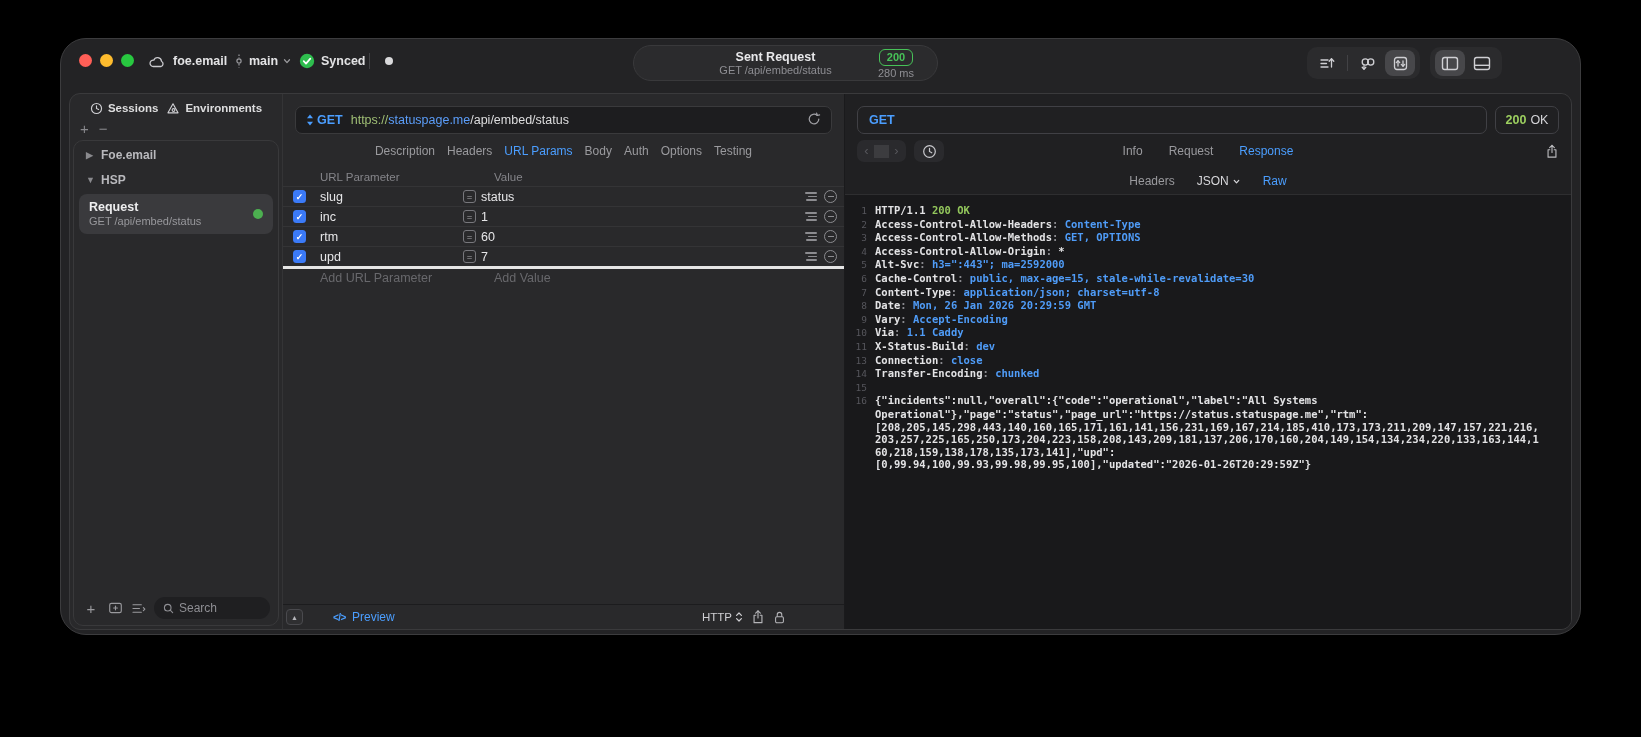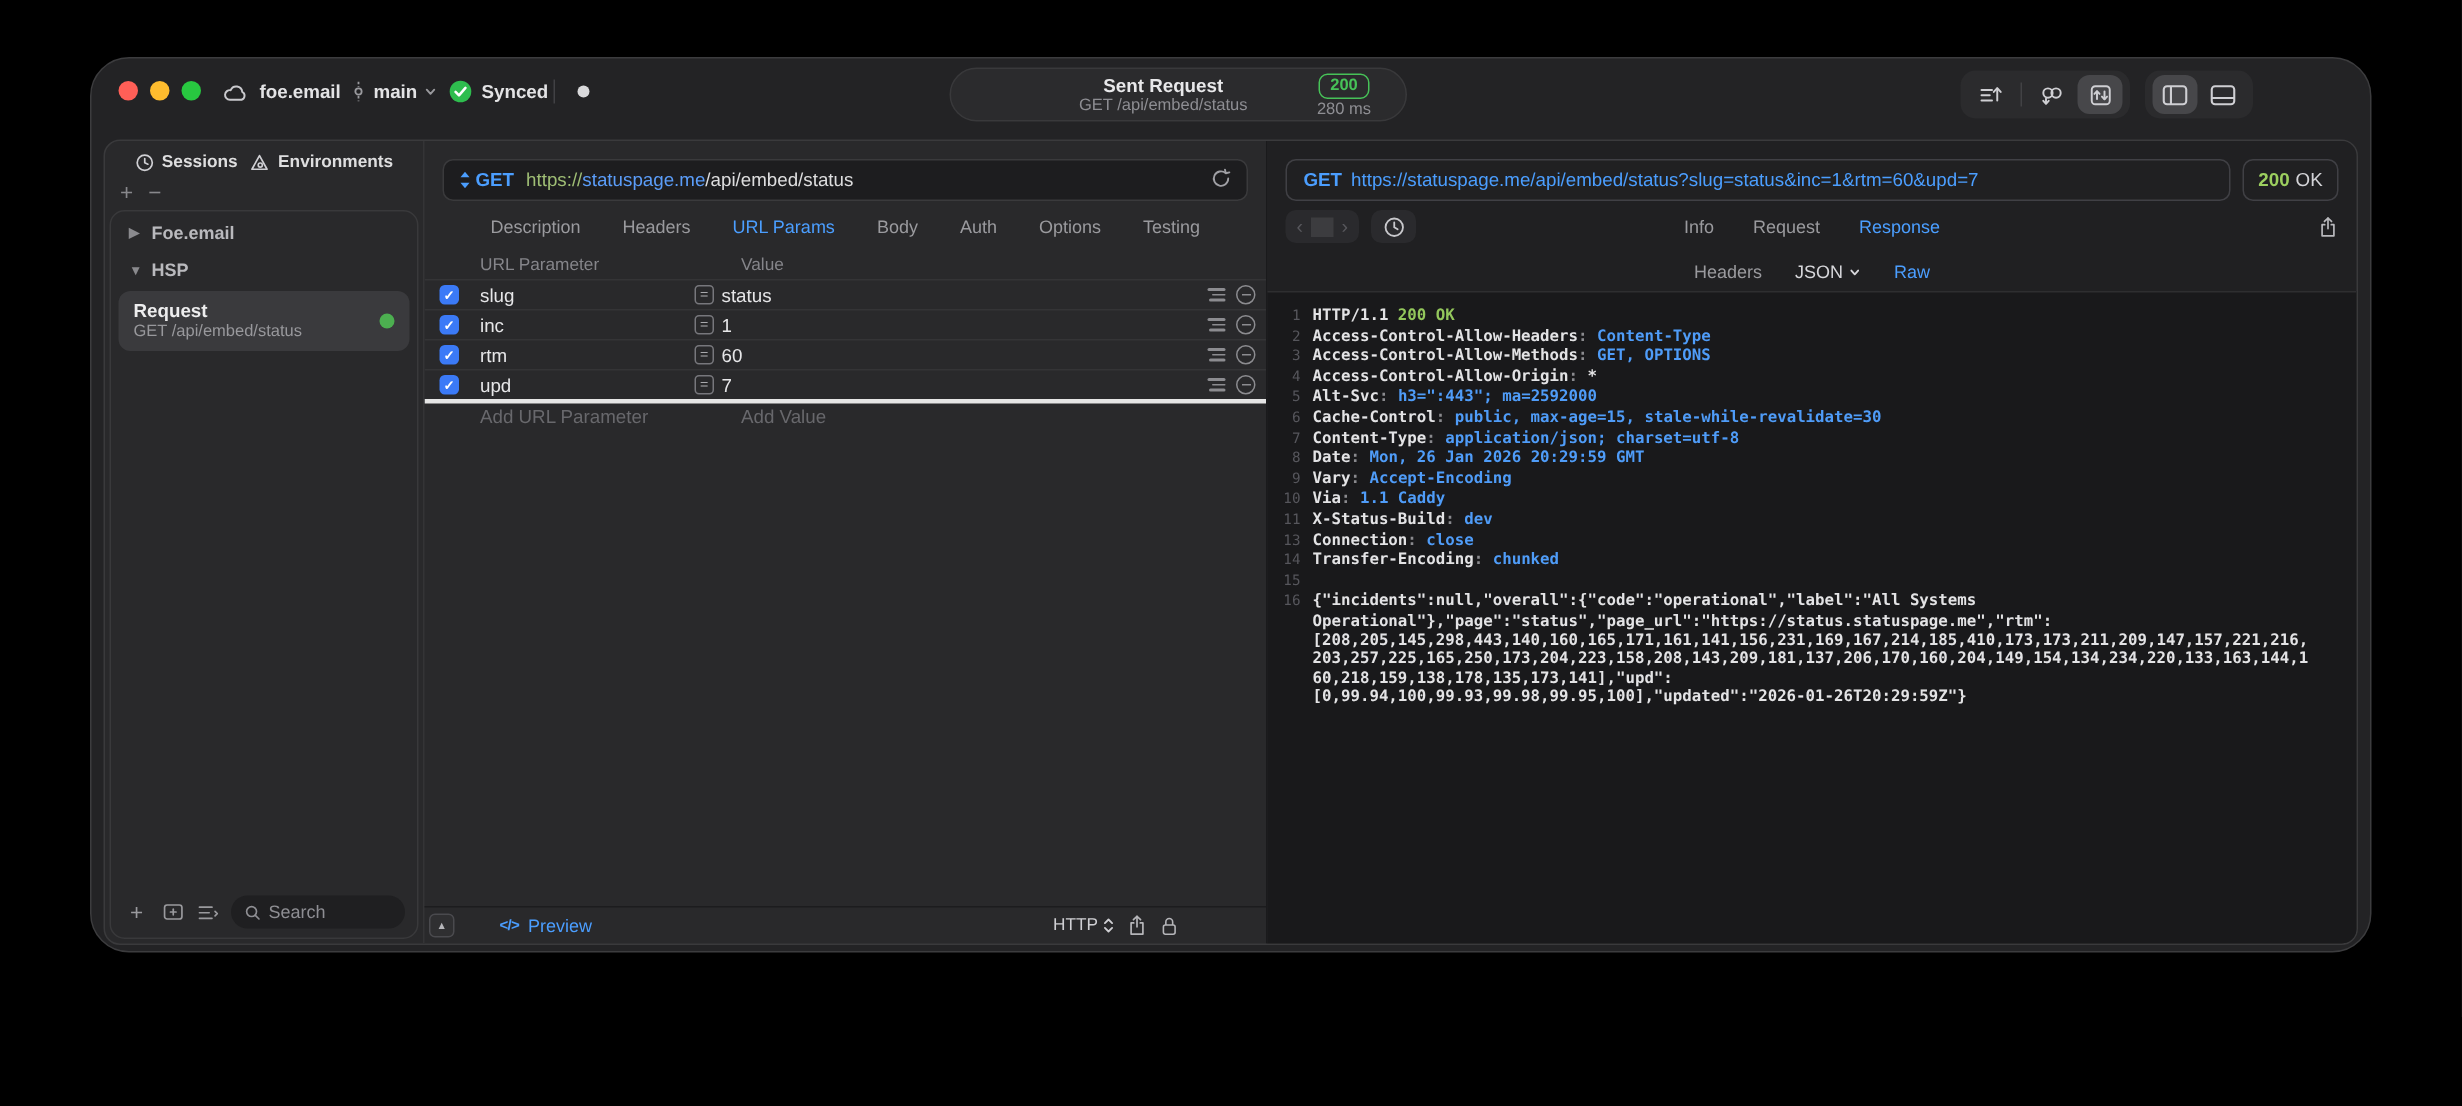--- a/index.html
+++ b/index.html
@@ -59,21 +59,21 @@
   .search-pill { flex:1; height:22px; background:#1f1f21; border-radius:12px; display:flex; align-items:center; gap:5px; padding:0 9px; color:#8e8e93; font-size:12px; }
 
   
   .editor { width:562px; flex:none; position:relative; border-right:1px solid #1a1a1c; display:flex; flex-direction:column; }
   .urlbar { margin:12px 12px 0; height:28px; background:#1d1d1f; border:1px solid #3a3a3c; border-radius:7px; display:flex; align-items:center; padding:0 10px; font-size:12.5px; }
   .method { color:#4b9eff; font-weight:700; margin:0 8px 0 3px; }
   .u-scheme { color:#9fbe75; }
   .u-host { color:#5b9df9; }
   .u-path { color:#dededf; flex:1; white-space:nowrap; overflow:hidden; }
   .refresh { color:#a0a0a5; }
-  .ed-tabs { height:34px; display:flex; align-items:center; justify-content:center; gap:28px; font-size:12px; }
+  .ed-tabs { height:34px; display:flex; align-items:center; justify-content:center; gap:12px; font-size:12px; }
   .tab { color:#9a9a9e; } .tab.active { color:#4b9eff; }
   .ptable { flex:1; overflow:hidden; }
   .phead { display:flex; height:18px; align-items:center; padding-left:37px; color:#85858a; font-size:11.5px; }
   .phead .c1 { width:174px; }
   .prow { display:flex; align-items:center; height:20px; padding:0 7px 0 10px; border-top:1px solid #343436; }
   .pcheck { width:13px; height:13px; border-radius:3.5px; background:#3b7af7; color:#fff; font-size:9px; font-weight:700; display:flex; align-items:center; justify-content:center; margin-right:14px; flex:none; }
   .pname { width:143px; color:#e6e6e8; font-size:12.5px; flex:none; }
   .peq { width:13px; height:13px; border:1px solid #77777c; border-radius:3px; color:#a9a9ad; font-size:9.5px; display:flex; align-items:center; justify-content:center; flex:none; }
   .pval { flex:1; margin-left:5px; color:#e6e6e8; font-size:12.5px; }
   .pgrip { width:13px; display:flex; flex-direction:column; align-items:flex-end; gap:2px; margin-right:7px; flex:none; }
@@ -402,21 +402,20 @@
             </svg>
         </span>
         <span class="endgap"></span>
       </div>
     </div>
 
     <div class="viewer">
       <div class="v-head">
         <div class="v-url">
           <b>GET</b>
-          <span>https://statuspage.me/api/embed/status?slug=status&amp;inc=1&amp;rtm=60&amp;upd=7</span>
         </div>
         <div class="v-status">
           <span class="sc">200</span>
           <span class="st">OK</span>
         </div>
       </div>
       <div class="v-nav">
         <span class="chev-pill">
           <span>‹</span>
           <span class="chev-div"></span>

